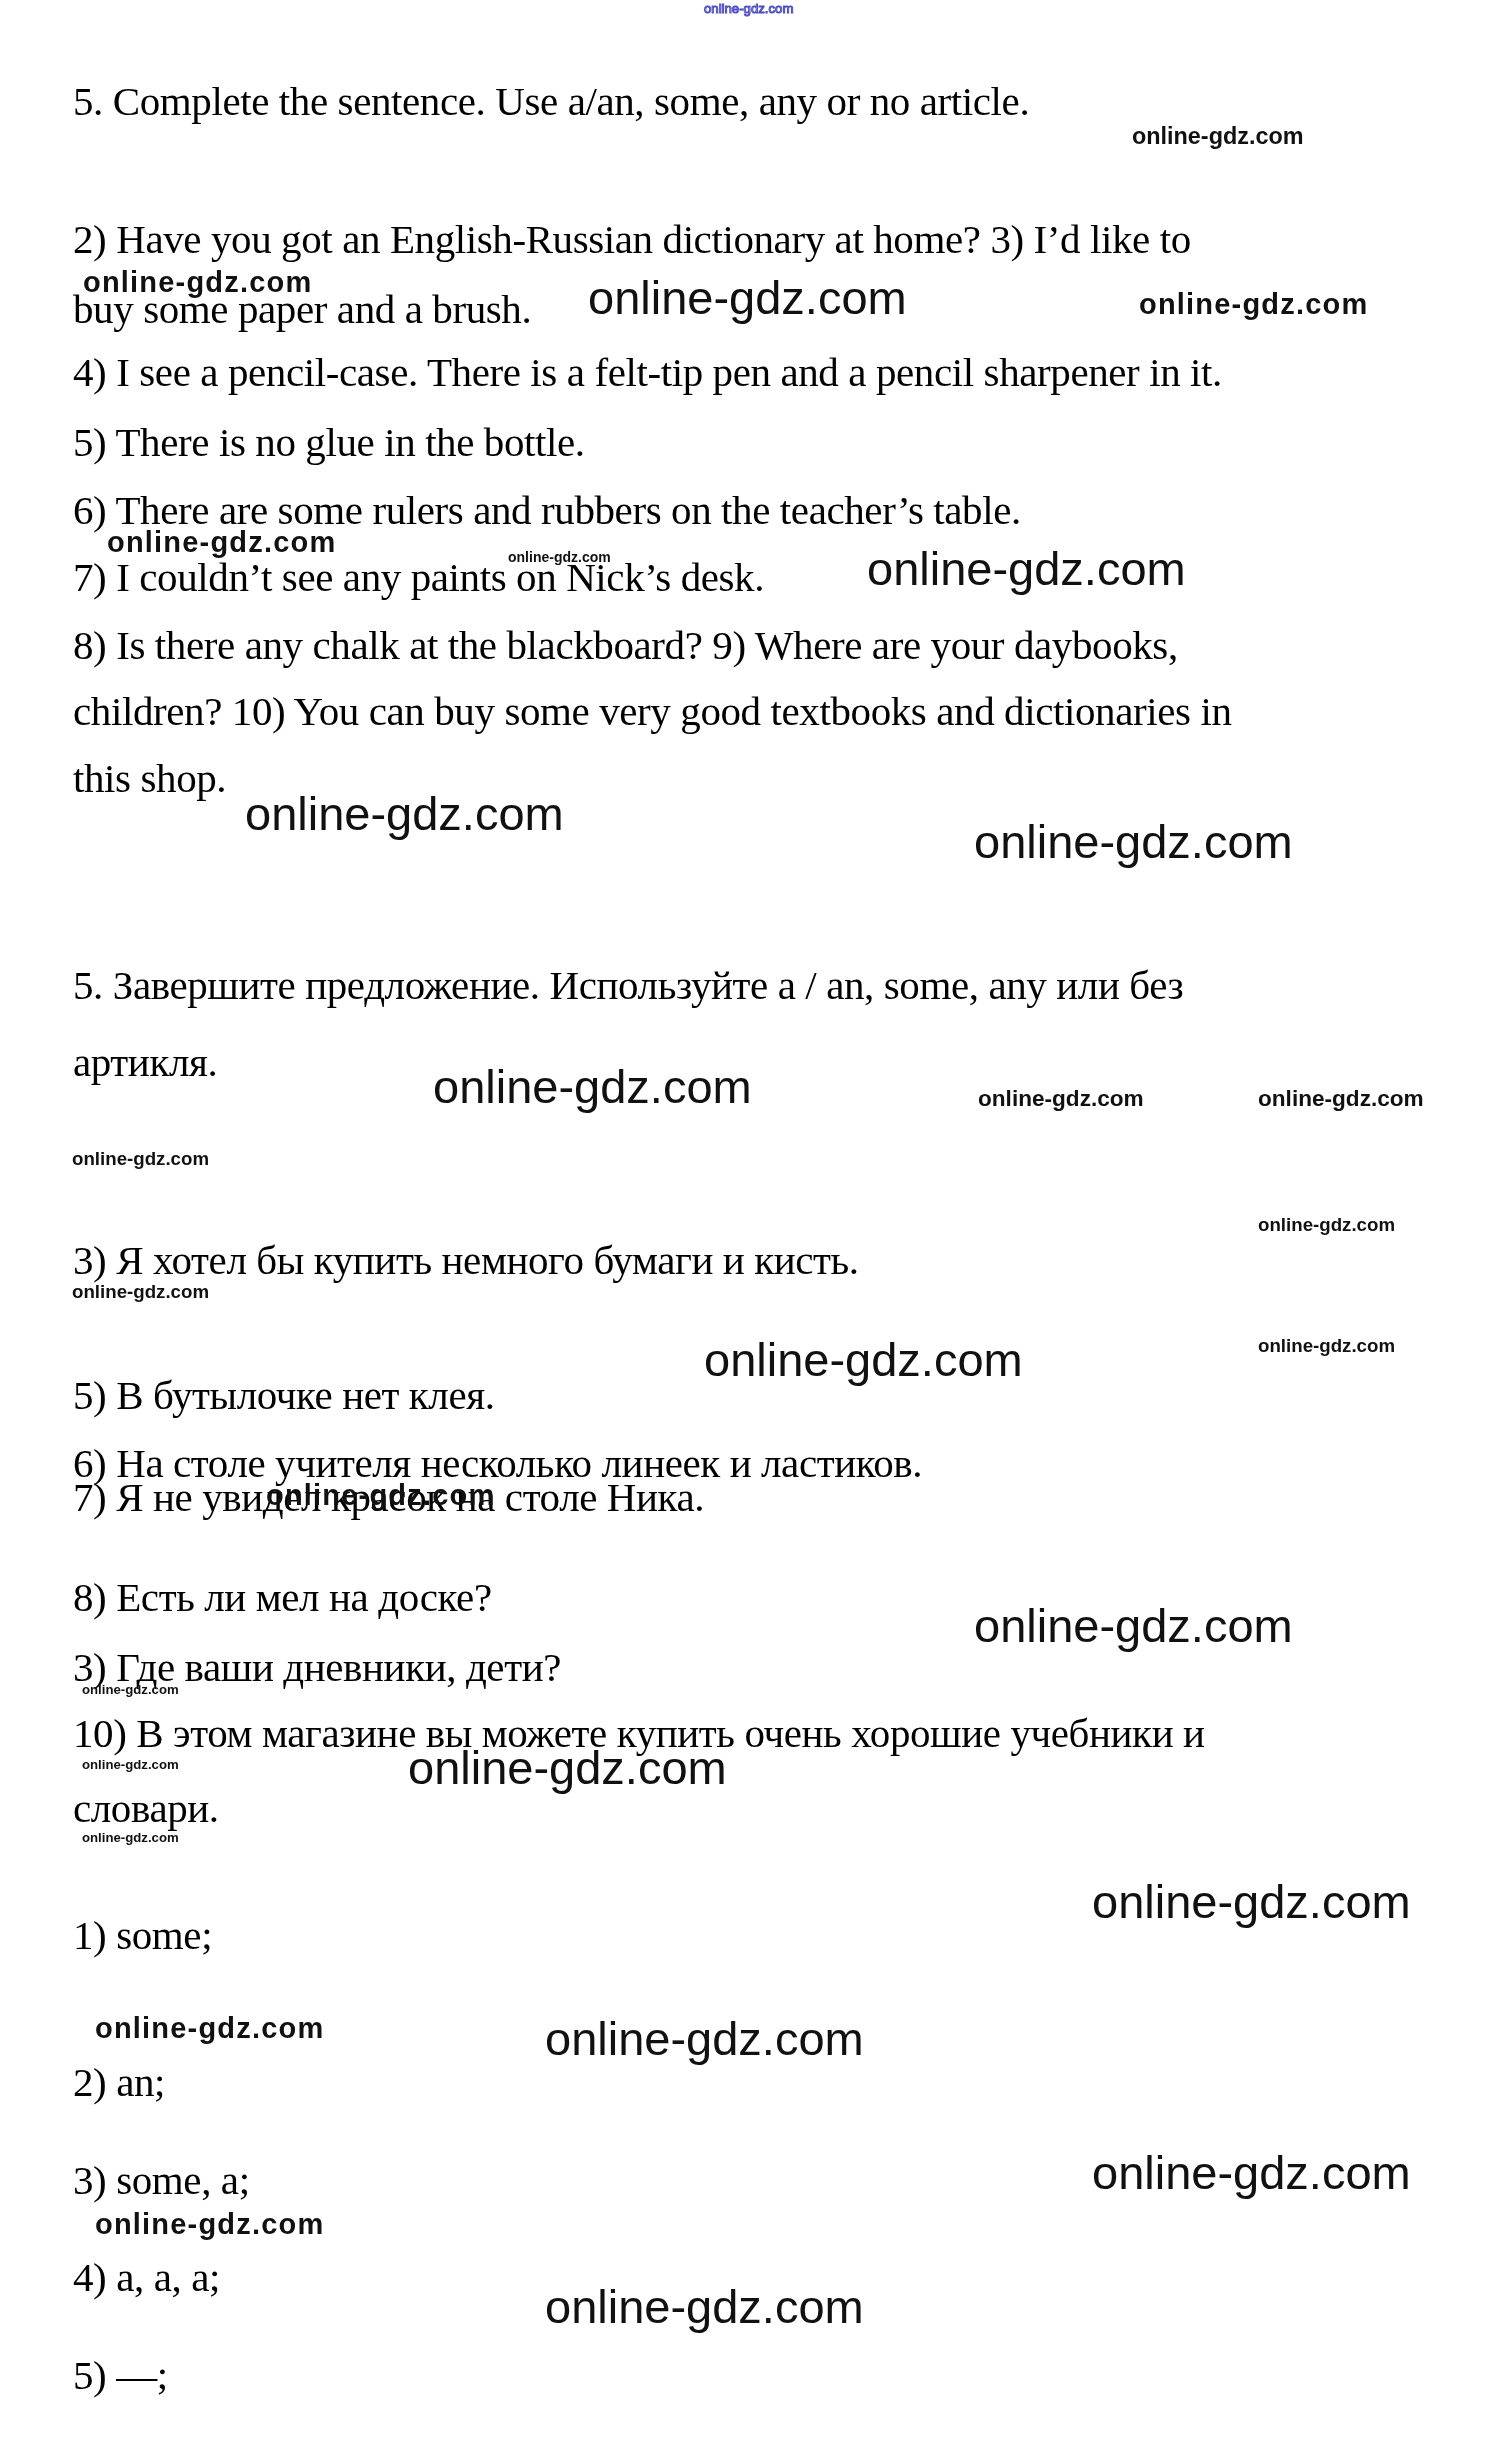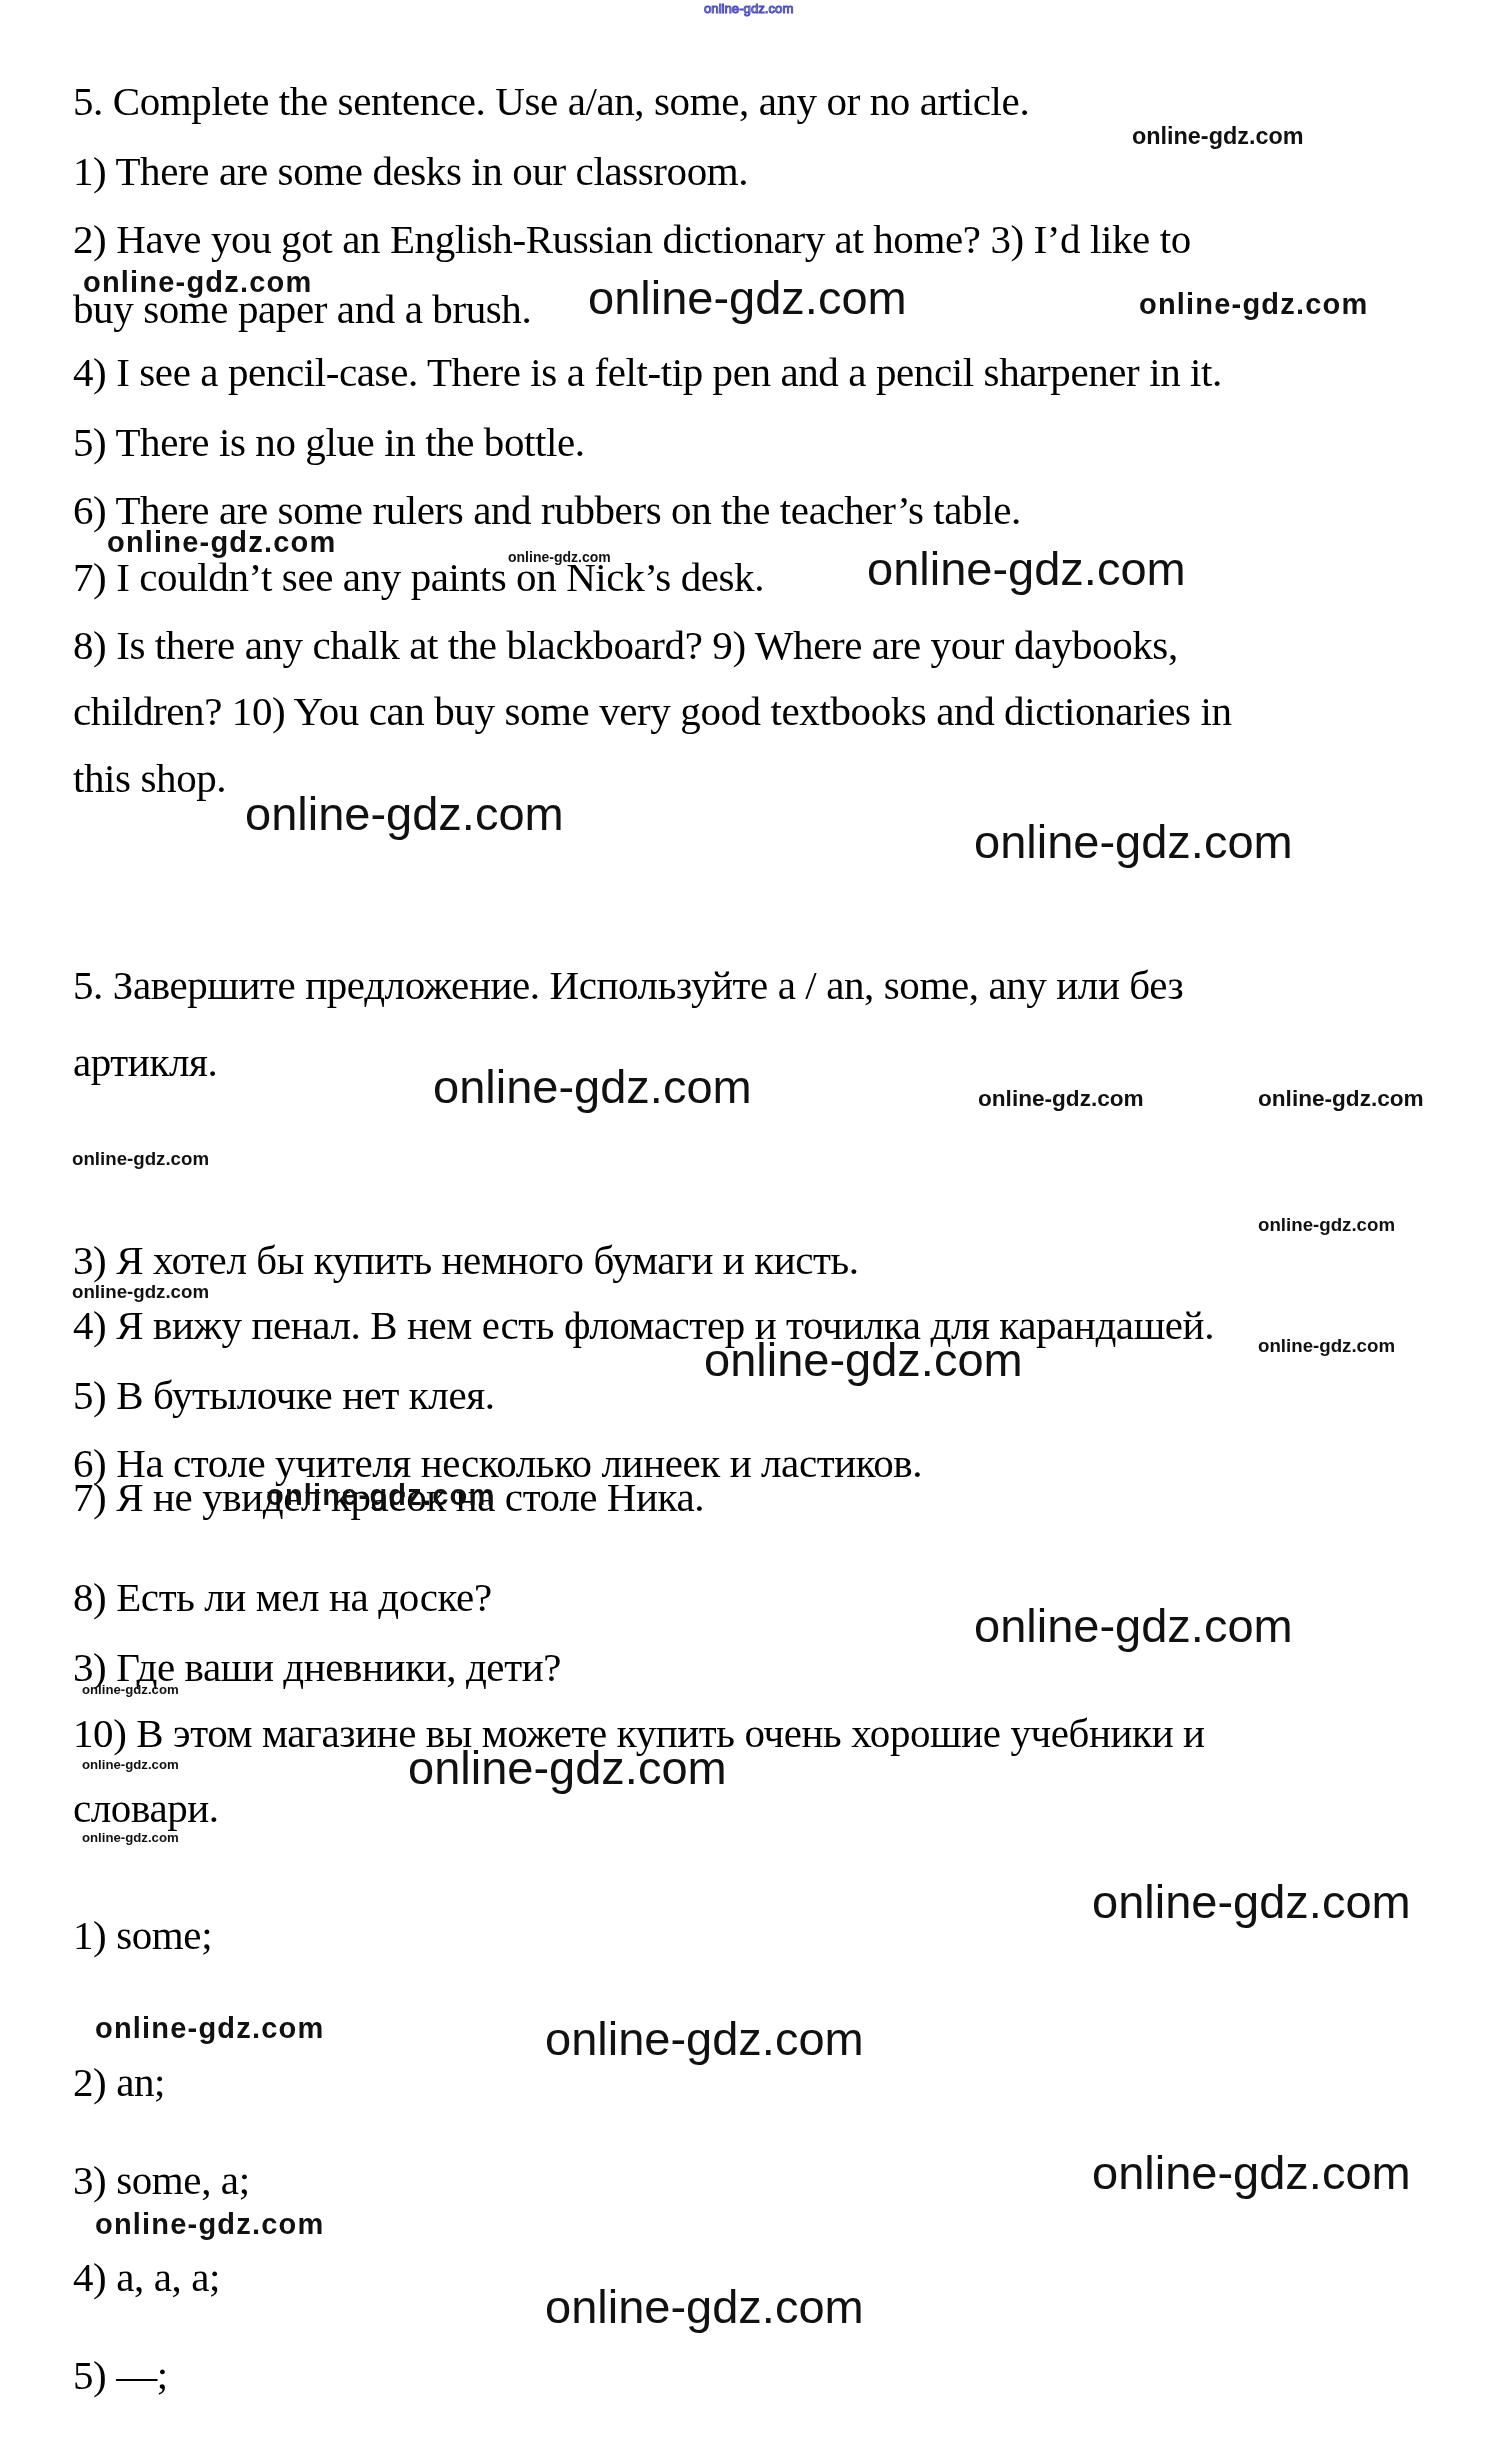--- a/index.html
+++ b/index.html
@@ -40,35 +40,33 @@
     -webkit-text-stroke: 1px #4e4ec4;
     text-shadow: 0 0 0.8px #8a8ad8;
   }
 </style>
 </head>
 <body>
 
 <div class="page">
 
   <div class="ln bold" style="top:80px">5. Complete the sentence. Use a/an, some, any or no article.</div>
-  <div class="ln" style="top:150px">1) There are some desks in our classroom.</div>
   <div class="ln" style="top:218px">2) Have you got an English-Russian dictionary at home? 3) I’d like to</div>
   <div class="ln" style="top:288px">buy some paper and a brush.</div>
   <div class="ln" style="top:351px">4) I see a pencil-case. There is a felt-tip pen and a pencil sharpener in it.</div>
   <div class="ln" style="top:421px">5) There is no glue in the bottle.</div>
   <div class="ln" style="top:489px">6) There are some rulers and rubbers on the teacher’s table.</div>
   <div class="ln" style="top:556px">7) I couldn’t see any paints on Nick’s desk.</div>
   <div class="ln" style="top:624px">8) Is there any chalk at the blackboard? 9) Where are your daybooks,</div>
   <div class="ln" style="top:690px">children? 10) You can buy some very good textbooks and dictionaries in</div>
   <div class="ln" style="top:757px">this shop.</div>
 
   <div class="ln bold" style="top:964px">5. Завершите предложение. Используйте a / an, some, any или без</div>
   <div class="ln bold" style="top:1041px">артикля.</div>
   <div class="ln" style="top:1239px">3) Я хотел бы купить немного бумаги и кисть.</div>
-  <div class="ln" style="top:1304px">4) Я вижу пенал. В нем есть фломастер и точилка для карандашей.</div>
   <div class="ln" style="top:1374px">5) В бутылочке нет клея.</div>
   <div class="ln" style="top:1442px">6) На столе учителя несколько линеек и ластиков.</div>
   <div class="ln" style="top:1476px">7) Я не увидел красок на столе Ника.</div>
   <div class="ln" style="top:1576px">8) Есть ли мел на доске?</div>
   <div class="ln" style="top:1646px">3) Где ваши дневники, дети?</div>
   <div class="ln" style="top:1712px">10) В этом магазине вы можете купить очень хорошие учебники и</div>
   <div class="ln" style="top:1787px">словари.</div>
 
   <div class="ln" style="top:1914px">1) some;</div>
   <div class="ln" style="top:2061px">2) an;</div>

